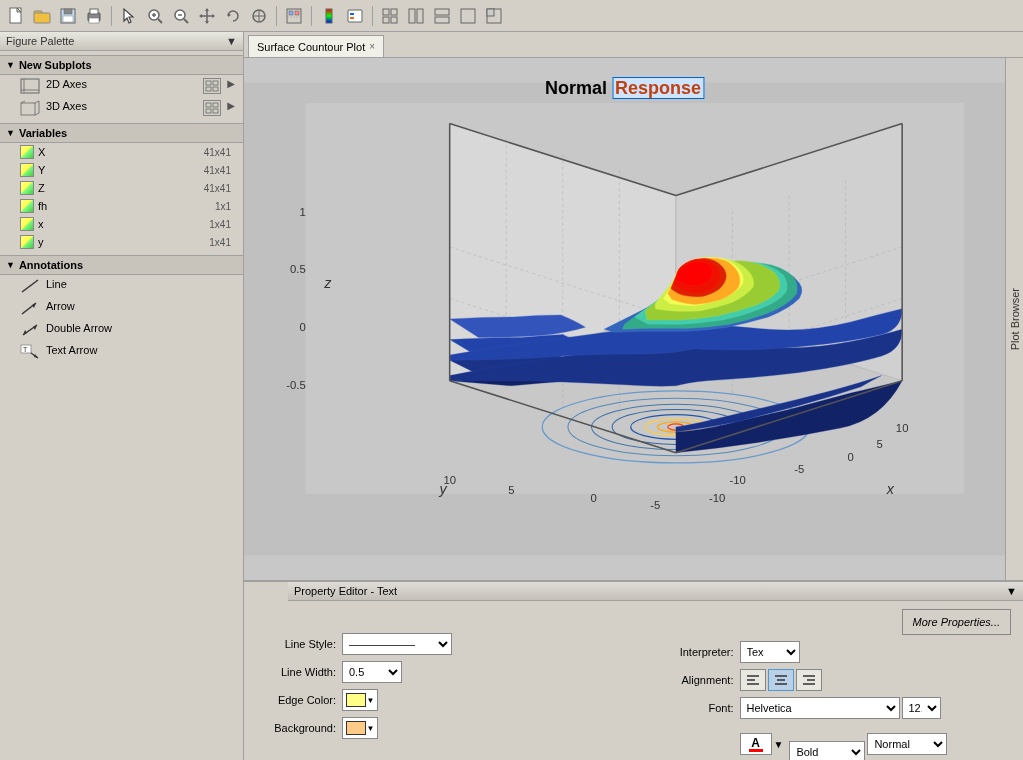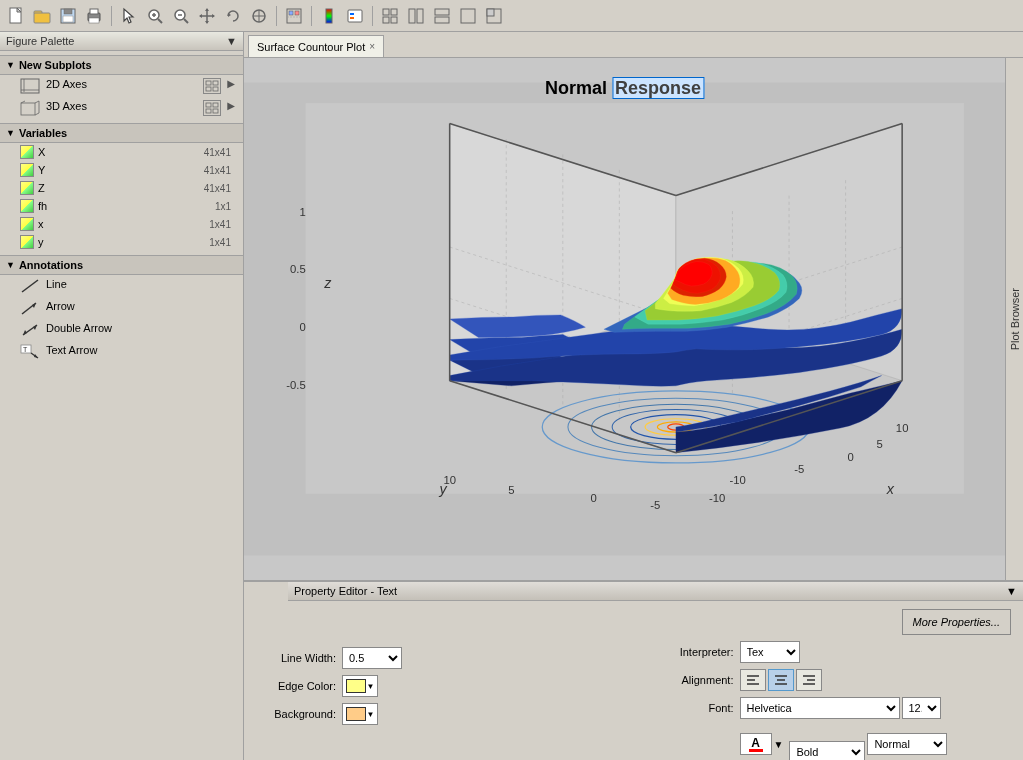--- a/index.html
+++ b/index.html
@@ -158,21 +158,21 @@
       top: 20px;
       left: 50%;
       transform: translateX(-50%);
       font-size: 18px;
       font-weight: bold;
       z-index: 10;
       white-space: nowrap;
     }
     #title-normal { color: #000; }
     #title-response {
-      color: #404040;
+      color: #c2410c;
       background: #cce4ff;
       border: 1px solid #0066cc;
       padding: 0 2px;
     }
 
     
     #plot-svg {
       width: 100%;
       height: 100%;
     }
@@ -702,20 +702,31 @@
     <div id="property-editor">
       <div id="prop-header">
         <span>Property Editor - Text</span>
         <span style="cursor:pointer;">▼</span>
       </div>
       <div id="prop-body-outer">
         <div class="prop-grid">
 
           <div class="prop-col">
 
+            <div class="prop-row">
+              <span class="prop-label">Line Style:</span>
+              <div class="prop-control">
+                <select class="prop-select line-style-select">
+                  <option>——————</option>
+                  <option>- - - - -</option>
+                  <option>· · · · ·</option>
+                  <option>none</option>
+                </select>
+              </div>
+            </div>
 
             <div class="prop-row">
               <span class="prop-label">Line Width:</span>
               <div class="prop-control">
                 <select class="prop-select line-width-select">
                   <option>0.5</option>
                   <option>1.0</option>
                   <option>1.5</option>
                   <option>2.0</option>
                 </select>

